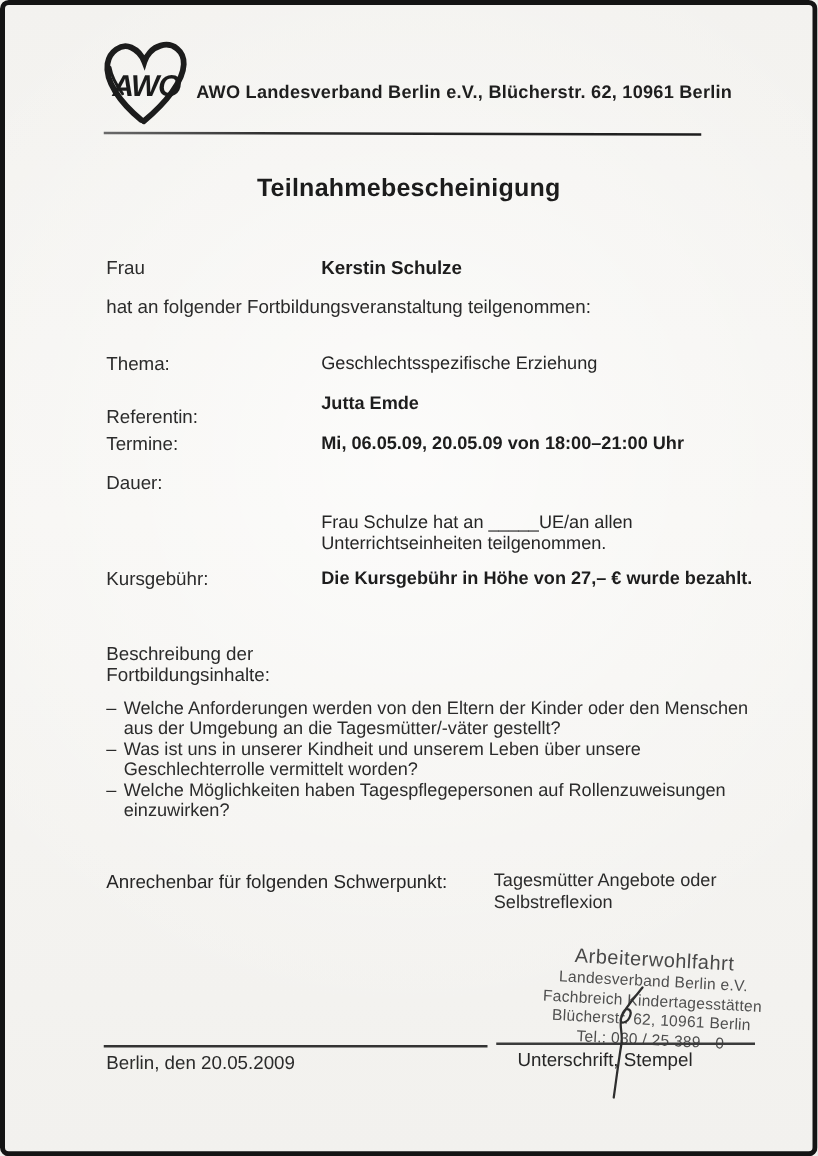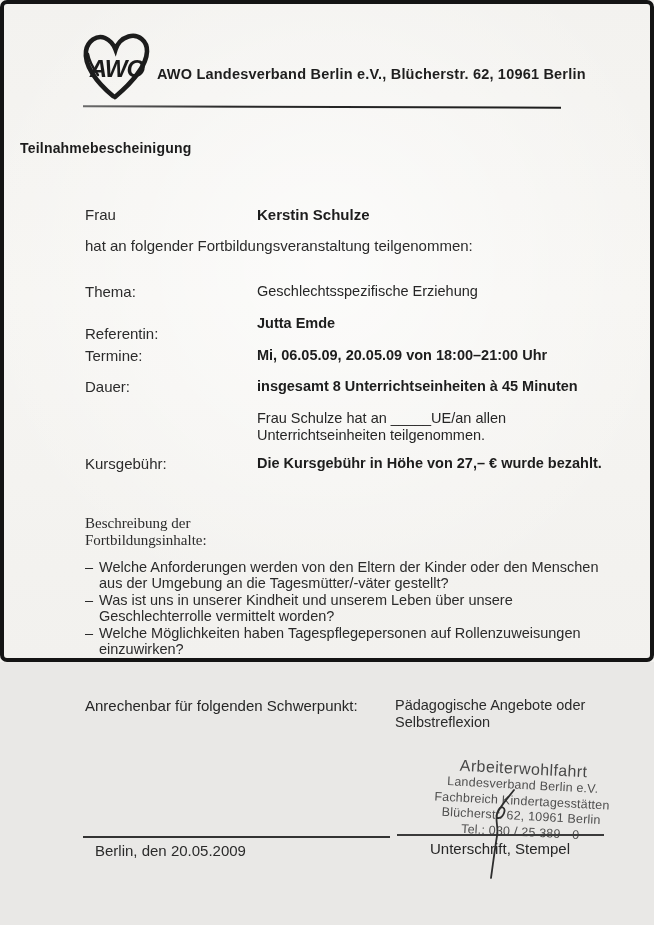--- a/index.html
+++ b/index.html
@@ -1,46 +1,46 @@
 <!DOCTYPE html>
 <html><head>
 <meta charset="utf-8">
 <style>
   * { margin:0; padding:0; box-sizing:border-box; }
   html,body { width:654px; height:925px; overflow:hidden; background:#e9e8e6; }
   .page {
-    position:relative; width:654px; height:662px;
+    position:relative; width:654px; height:925px;
     background:
       radial-gradient(circle at 50% 40%, rgba(255,255,255,.65), rgba(0,0,0,0) 70%),
       linear-gradient(180deg, #f3f2ef 0%, #f6f5f2 45%, #f2f1ee 100%);
     font-family:"Liberation Sans", sans-serif;
     color:#262626;
   }
   .frame {
     position:absolute; inset:0; border:4px solid #141414; border-radius:7px;
     pointer-events:none; z-index:50;
   }
   .abs { position:absolute; white-space:nowrap; }
 
   
   .logo { position:absolute; left:76px; top:18px; width:82px; height:84px; }
   .org-line { left:157px; top:66px; font-size:14.5px; font-weight:700; color:#1e1e1e; letter-spacing:.2px; }
   .header-rule { position:absolute; left:83px; top:106px; width:478px; height:2px;
     background:linear-gradient(90deg,#6a6a6a,#2a2a2a 30%,#1d1d1d); transform:rotate(.15deg); }
 
   
-  .title { position:absolute; left:0; right:0; top:140px; text-align:left;
-    font-size:14px; font-weight:700; color:#1c1c1c; letter-spacing:.2px;padding-left:20px; }
+  .title { position:absolute; left:0; right:0; top:140px; text-align:center;
+    font-size:20px; font-weight:700; color:#1c1c1c; letter-spacing:.2px; }
 
   .lbl { left:85px; font-size:15px; color:#2b2b2b; }
   .val { left:257px; font-size:14.5px; color:#262626; }
   .bold { font-weight:700; color:#1d1d1d; }
 
   
-  .desc-head { position:absolute; left:85px; top:515px; font-size:15px; line-height:17px; color:#2b2b2b;font-family:Liberation Serif, serif; }
+  .desc-head { position:absolute; left:85px; top:515px; font-size:15px; line-height:17px; color:#2b2b2b; }
   .bullets { position:absolute; left:85px; top:559px; width:532px; font-size:14.5px; line-height:16.4px; color:#2b2b2b; }
   .bullet-item { position:relative; padding-left:14px; }
   .dash { position:absolute; left:0; top:0; }
 
   
   .schwerpunkt-label { left:85px; top:697px; font-size:15px; }
   .schwerpunkt-value { position:absolute; left:395px; top:697px; font-size:14.5px; line-height:17px; color:#2b2b2b; }
 
   
   .stamp {
@@ -48,22 +48,22 @@
     transform:rotate(3deg); color:#424242; opacity:.92; z-index:10;
   }
   .stamp-l1 { font-size:16px; letter-spacing:.4px; color:#3a3a3a; }
   .stamp-sm { font-size:12.5px; line-height:15.5px; letter-spacing:.2px; }
 
   .sig-svg { position:absolute; left:458px; top:776px; width:80px; height:112px; z-index:12; }
 
   
   .rule-left  { position:absolute; left:83px;  top:836px; width:307px; height:2px; background:#333; }
   .rule-right { position:absolute; left:397px; top:834px; width:207px; height:2px; background:#3a3a3a; z-index:11; }
-  .date-line { left:85px;  top:842px; font-size:15px; color:#2b2b2b;margin-left:10px; }
-  .sig-label { left:414px; top:840px; font-size:15px; color:#262626; z-index:11;margin-left:16px; }
+  .date-line { left:85px;  top:842px; font-size:15px; color:#2b2b2b; }
+  .sig-label { left:414px; top:840px; font-size:15px; color:#262626; z-index:11; }
 </style>
 </head>
 <body>
 
 <div class="page">
 
   <svg class="logo" viewBox="0 0 82 84">
     <path d="M37 78 C20 64 8 47 10 33 C11.5 23 21 16.5 29 20 C34.5 22.5 38 27.5 39.5 31.5
              C41 26.5 45.5 20.5 52.5 18.5 C62.5 15.5 71.5 23 71 33.5 C70.5 47 57 64 39 79" fill="none" stroke="#1c1c1c" stroke-width="4.6" stroke-linecap="round"></path>
     <path d="M12 36 C13 42 17 50 22 57" fill="none" stroke="#1c1c1c" stroke-width="2.4" stroke-linecap="round"></path>
@@ -82,21 +82,20 @@
   <div class="abs lbl" style="top:283px">Thema:</div>
   <div class="abs val" style="top:283px">Geschlechtsspezifische Erziehung</div>
 
   <div class="abs lbl" style="top:325px">Referentin:</div>
   <div class="abs val bold" style="top:315px">Jutta Emde</div>
 
   <div class="abs lbl" style="top:347px">Termine:</div>
   <div class="abs val bold" style="top:347px">Mi, 06.05.09, 20.05.09 von 18:00–21:00 Uhr</div>
 
   <div class="abs lbl" style="top:378px">Dauer:</div>
-  <div class="abs val bold" style="top:378px">insgesamt 8 Unterrichtseinheiten à 45 Minuten</div>
 
   <div class="abs val" style="top:410px">Frau Schulze hat an _____UE/an allen</div>
   <div class="abs val" style="top:427px">Unterrichtseinheiten teilgenommen.</div>
 
   <div class="abs lbl" style="top:455px">Kursgebühr:</div>
   <div class="abs val bold" style="top:455px">Die Kursgebühr in Höhe von 27,– € wurde bezahlt.</div>
 
   <div class="desc-head">
     <div>Beschreibung der</div>
     <div>Fortbildungsinhalte:</div>
@@ -112,21 +111,21 @@
       <span style="white-space:normal">Was ist uns in unserer Kindheit und unserem Leben über unsere Geschlechterrolle vermittelt worden?</span>
     </div>
     <div class="bullet-item">
       <span class="dash">–</span>
       <span style="white-space:normal">Welche Möglichkeiten haben Tagespflegepersonen auf Rollenzuweisungen einzuwirken?</span>
     </div>
   </div>
 
   <div class="abs schwerpunkt-label">Anrechenbar für folgenden Schwerpunkt:</div>
   <div class="schwerpunkt-value">
-    <div>Pädagogische Angebote oder</div>
+    <div>Tagesmütter Angebote oder</div>
     <div>Selbstreflexion</div>
   </div>
 
   <div class="stamp">
     <div class="stamp-l1">Arbeiterwohlfahrt</div>
     <div class="stamp-sm">Landesverband Berlin e.V.</div>
     <div class="stamp-sm">Fachbreich Kindertagesstätten</div>
     <div class="stamp-sm">Blücherstr. 62, 10961 Berlin</div>
     <div class="stamp-sm">Tel.: 030 / 25 389 - 0</div>
   </div>

